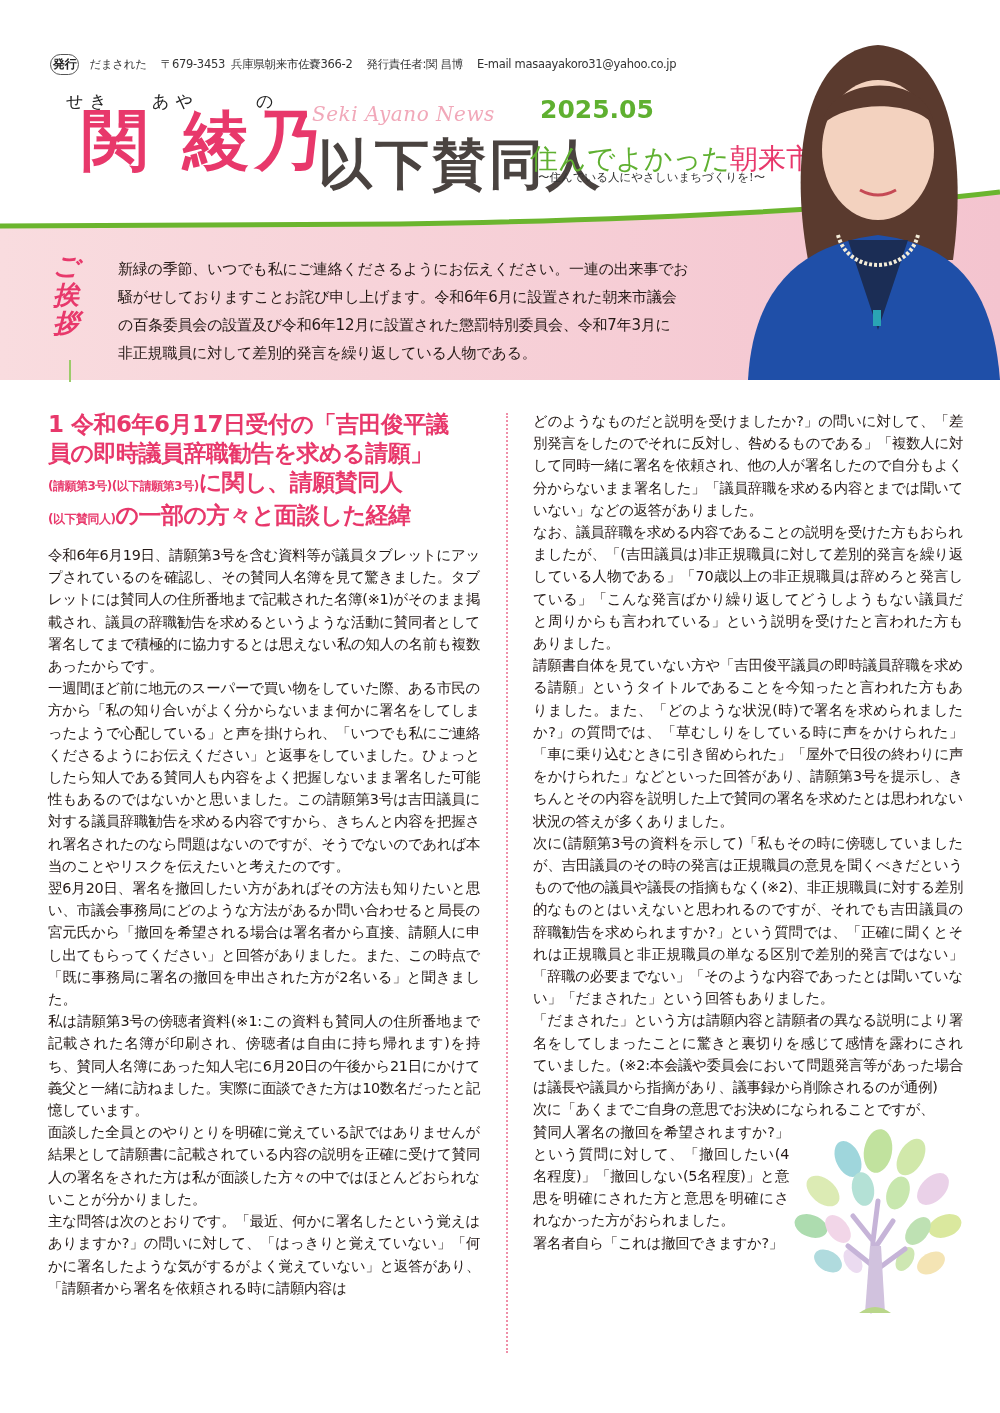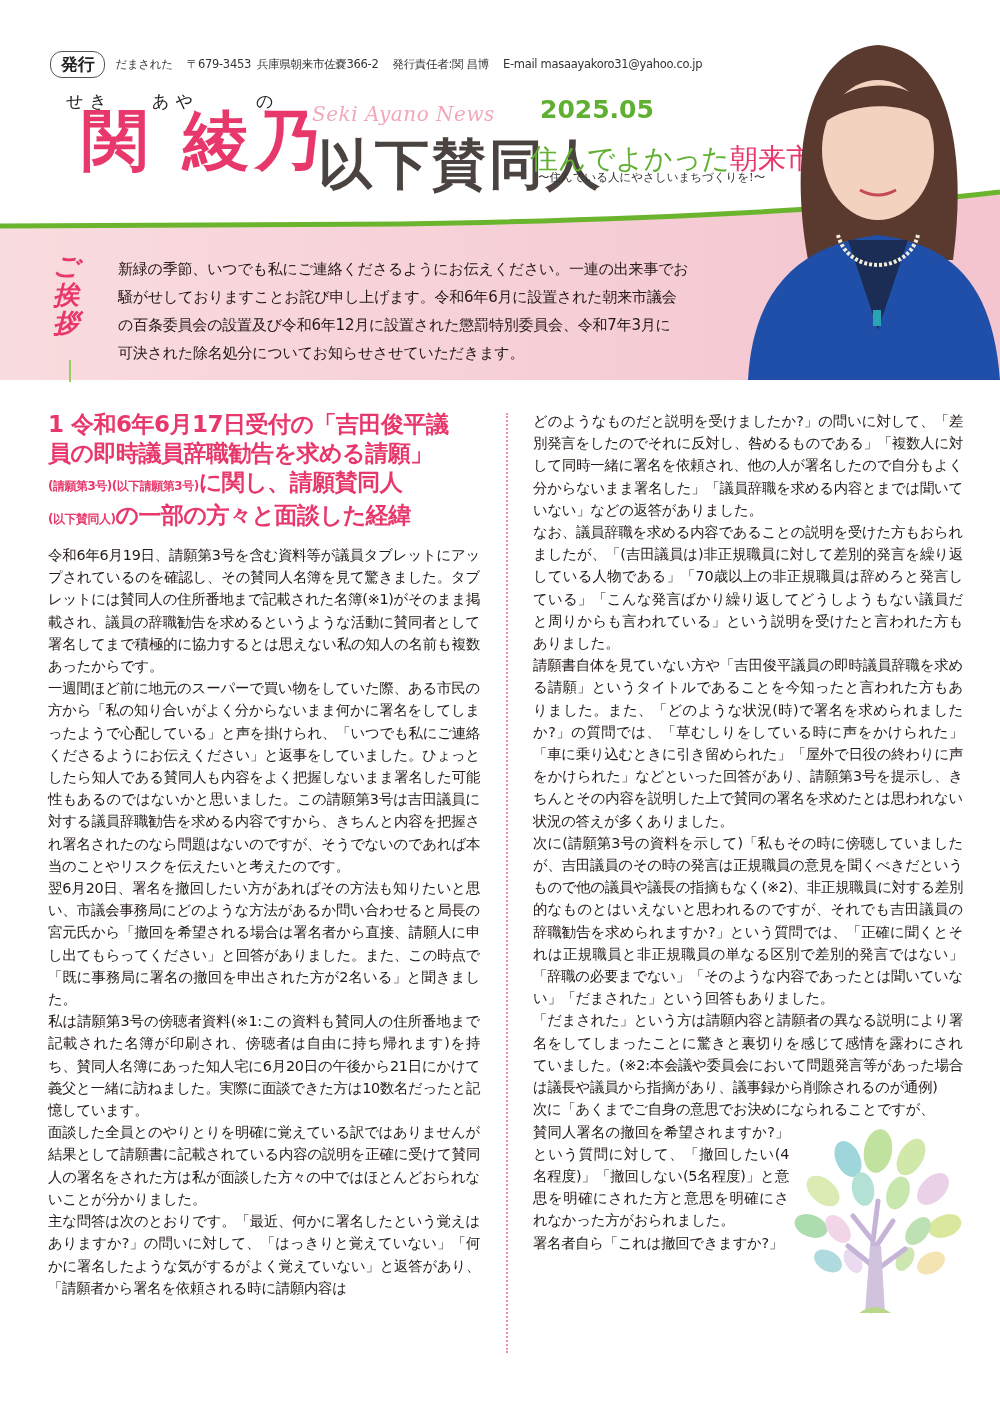--- a/index.html
+++ b/index.html
@@ -1,21 +1,21 @@
 <!DOCTYPE html>
 <html><head>
 <meta charset="utf-8">
 <style>
   * { margin: 0; padding: 0; box-sizing: border-box; }
   html, body { width: 1000px; height: 1413px; background: #ffffff; overflow: hidden; }
   body { font-family: "DejaVu Sans", "Liberation Sans", sans-serif; color: #231815; position: relative; }
 
   
   .publine { position: absolute; left: 50px; top: 52px; height: 24px; display: flex; align-items: center; font-size: 11.5px; color: #333; white-space: nowrap; letter-spacing: -0.3px; }
-  .pub-badge { border: 1.2px solid #555; border-radius: 12px; padding: 1px 10px; font-weight: bold; font-size: 17px; margin-right: 10px; color: #222; }
+  .pub-badge { border: 1.2px solid #555; border-radius: 12px; padding: 1px 2px; font-weight: bold; font-size: 12px; margin-right: 10px; color: #222; }
   .publine span.gap { margin-right: 14px; }
 
   
   .ruby { position: absolute; top: 90px; font-size: 17px; color: #222; letter-spacing: 6px; }
   .title-kanji { position: absolute; left: 54px; top: 108px; font-size: 66px; font-weight: bold; color: #e8386b; letter-spacing: 6px; line-height: 1; margin-left: 28px; }
   .title-news { position: absolute; left: 318px; top: 138px; font-size: 54px; font-weight: bold; color: #4a4340; letter-spacing: 3px; line-height: 1; }
   .title-en { position: absolute; left: 312px; top: 102px; font-family: "DejaVu Serif", serif; font-style: italic; font-size: 20px; color: #f1a8b9; letter-spacing: 0.5px; }
   .issue { position: absolute; left: 540px; top: 95px; font-size: 25px; font-weight: bold; color: #5fb030; }
   .slogan { position: absolute; left: 530px; top: 140px; font-family: "DejaVu Serif", serif; font-size: 28px; font-weight: normal; white-space: nowrap; }
   .slogan .g { color: #5fb030; }
@@ -92,21 +92,21 @@
     <path d="M122,160 Q140,170 158,160" fill="none" stroke="#c54a55" stroke-width="3"></path>
   </svg>
 </div>
 
 <div class="greet-head">ご挨拶</div>
 <div class="greet-line"></div>
 <div class="greet-text">
   <div>新緑の季節、いつでも私にご連絡くださるようにお伝えください。一連の出来事でお</div>
   <div>騒がせしておりますことお詫び申し上げます。令和6年6月に設置された朝来市議会</div>
   <div>の百条委員会の設置及び令和6年12月に設置された懲罰特別委員会、令和7年3月に</div>
-  <div>可決された除名処分についてお知らせさせていただきます。</div>
+  <div>非正規職員に対して差別的発言を繰り返している人物である。</div>
 </div>
 
 <div class="divider"></div>
 
 <div class="col-left">
   <div class="heading">
     <div>1 令和6年6月17日受付の「吉田俊平議</div>
     <div>員の即時議員辞職勧告を求める請願」</div>
     <div><span class="small">(請願第3号)(以下請願第3号)</span><span>に関し、請願賛同人</span></div>
     <div><span class="small">(以下賛同人)</span><span>の一部の方々と面談した経緯</span></div>

